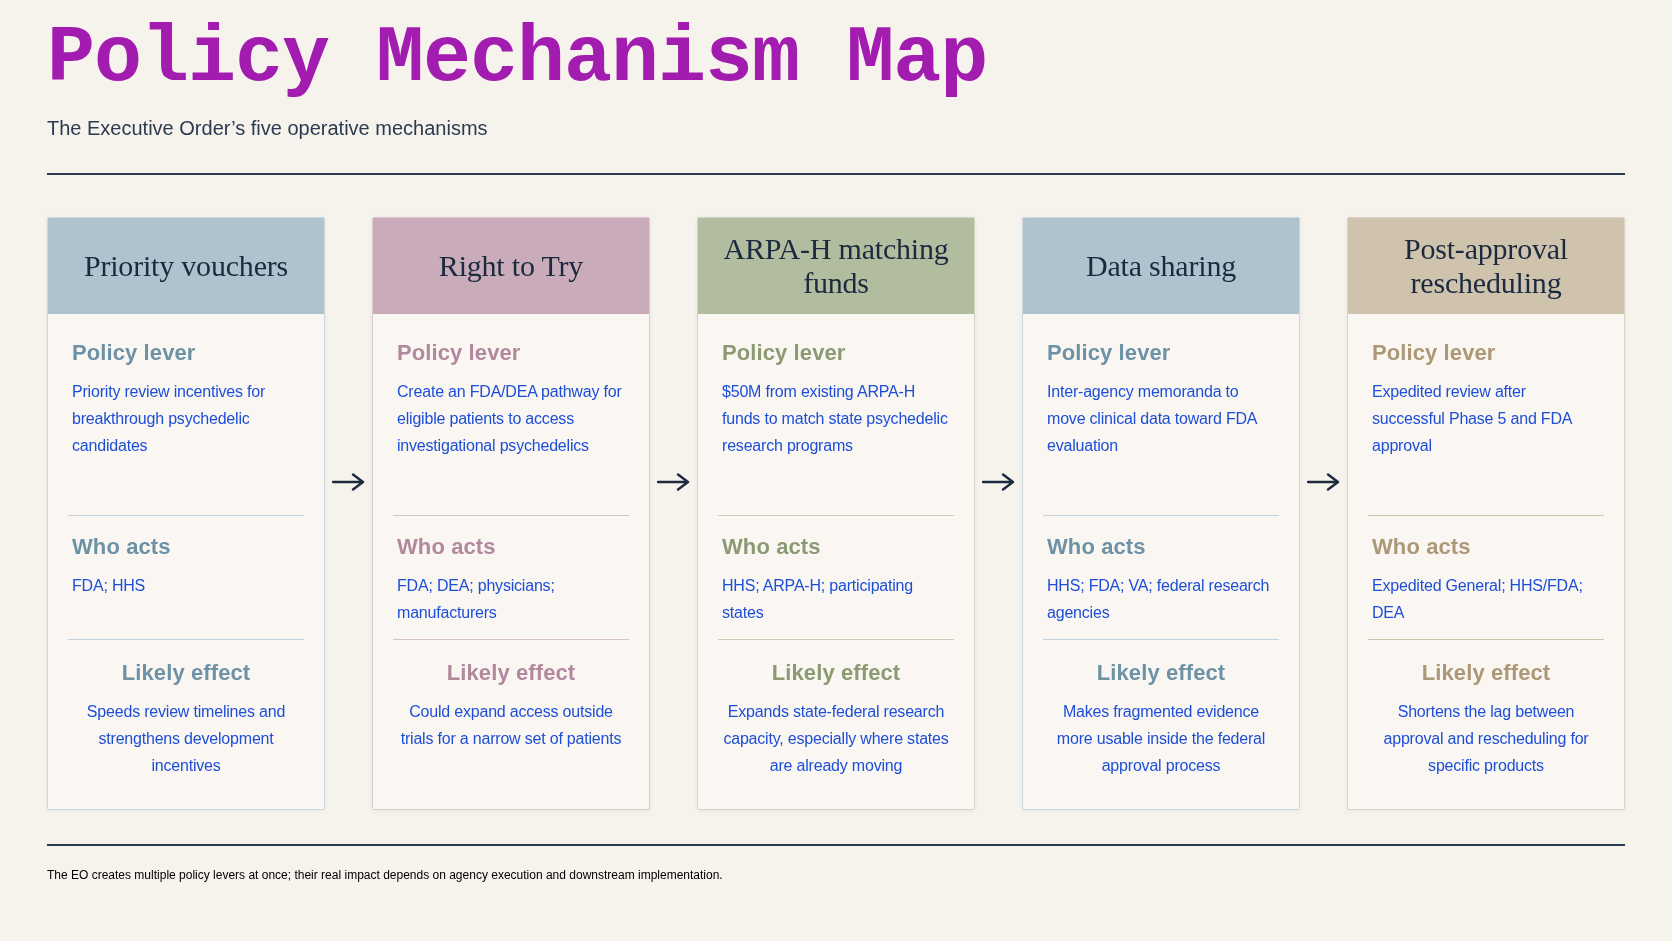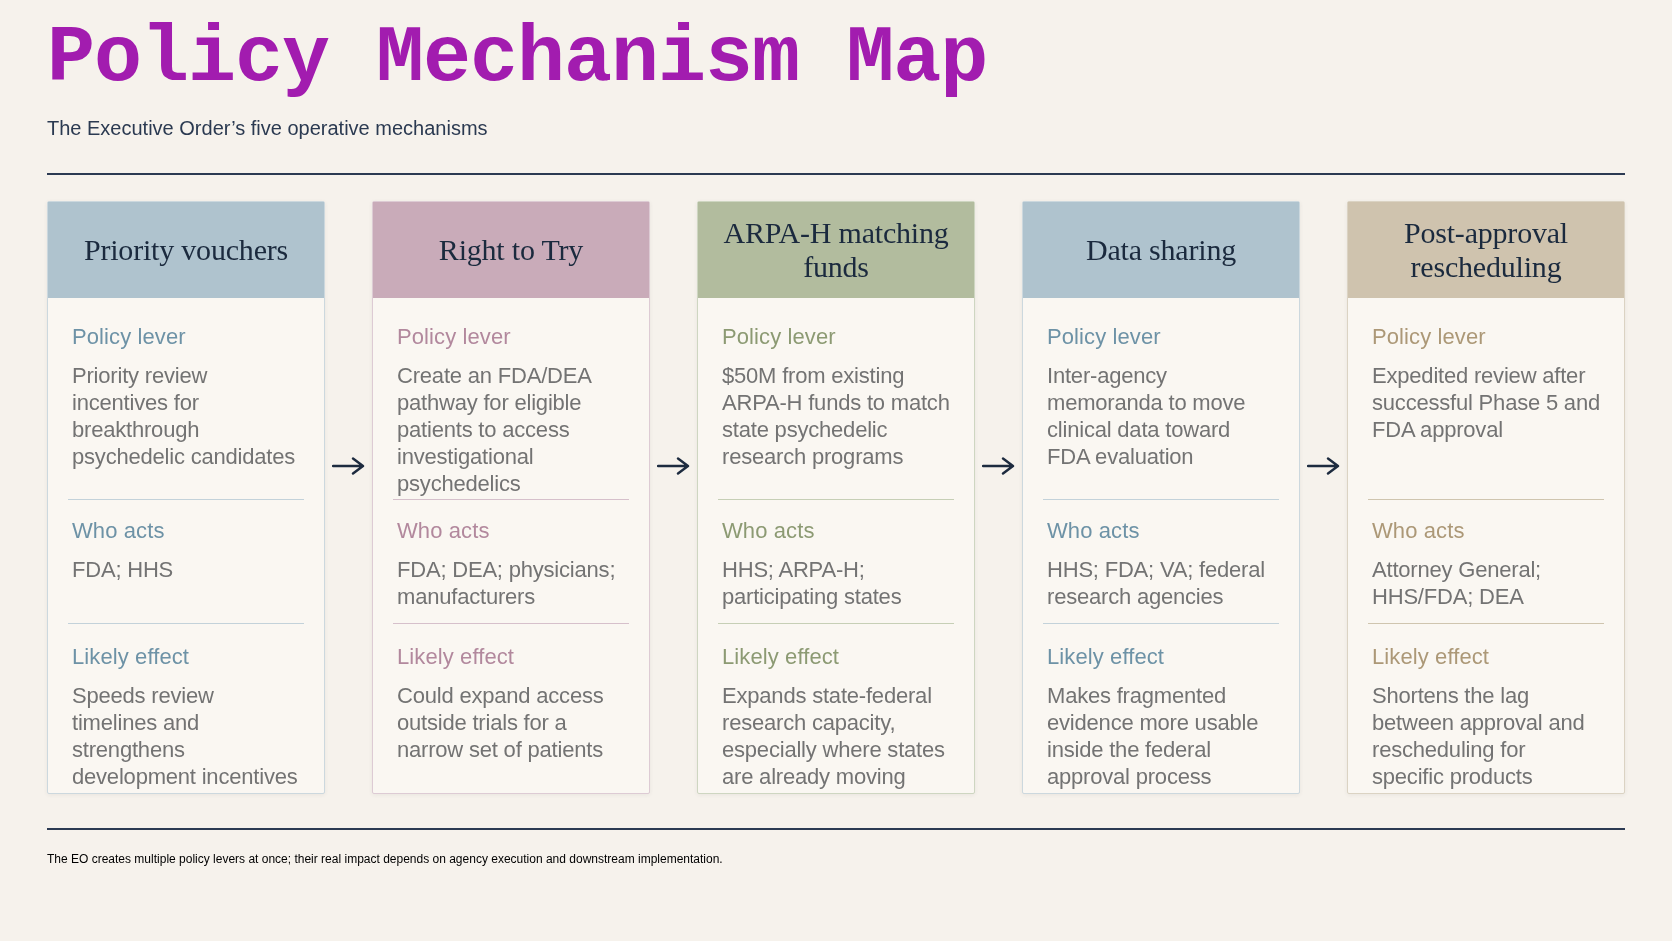--- a/index.html
+++ b/index.html
@@ -27,21 +27,21 @@
     font-size:20px;
     line-height:30px;
     color:#2b3a51;
   }
   .rule { height:2px; background:#2c3a52; border:none; }
   .rule-top { margin-top:30px; }
   .rule-bottom { margin-top:34px; }
 
   
   .card-row {
-    margin-top:26px;
+    margin-top:42px;
     display:flex;
     align-items:stretch;
     height:593px;
   }
   .card {
     width:278px;
     flex:0 0 278px;
     display:flex;
     flex-direction:column;
     background:#faf7f2;
@@ -72,34 +72,34 @@
     font-family:"Liberation Serif", serif;
     font-weight:500;
     font-size:30px;
     line-height:34px;
     color:#1b2a3e;
     letter-spacing:-0.2px;
   }
   .sec { padding:0 24px; }
   .sec-1 { height:201px; padding-top:26px; }
   .sec-2 { height:123px; padding-top:18px; }
-  .sec-3 { flex:1 1 auto; padding-top:20px; }
+  .sec-3 { flex:1 1 auto; padding-top:20px;text-align:center; }
   .divider { height:1px; margin:0 20px; background:var(--divider,#ddd); }
   .sec-label {
     font-size:22px;
-    font-weight:400;
+    font-weight:700;
     letter-spacing:0.1px;
     color:var(--label,#888);
     margin-bottom:12px;
   }
   .sec-text {
-    font-size:22px;
+    font-size:16px;
     line-height:27px;
     letter-spacing:-0.2px;
-    color:#737373;
+    color:#1d4ed8;
   }
 
   
   .footer-note {
     margin-top:16px;
     font-size:12px;
     line-height:26px;
     color:#000000;
   }
 </style>
@@ -222,21 +222,21 @@
       <header class="card-header">
         <h2 class="card-title">Post-approval rescheduling</h2>
       </header>
       <div class="sec sec-1">
         <div class="sec-label">Policy lever</div>
         <p class="sec-text">Expedited review after successful Phase 5 and FDA approval</p>
       </div>
       <div class="divider"></div>
       <div class="sec sec-2">
         <div class="sec-label">Who acts</div>
-        <p class="sec-text">Attorney General; HHS/FDA; DEA</p>
+        <p class="sec-text">Expedited General; HHS/FDA; DEA</p>
       </div>
       <div class="divider"></div>
       <div class="sec sec-3">
         <div class="sec-label">Likely effect</div>
         <p class="sec-text">Shortens the lag between approval and rescheduling for specific products</p>
       </div>
     </section>
 
   </div>
 

